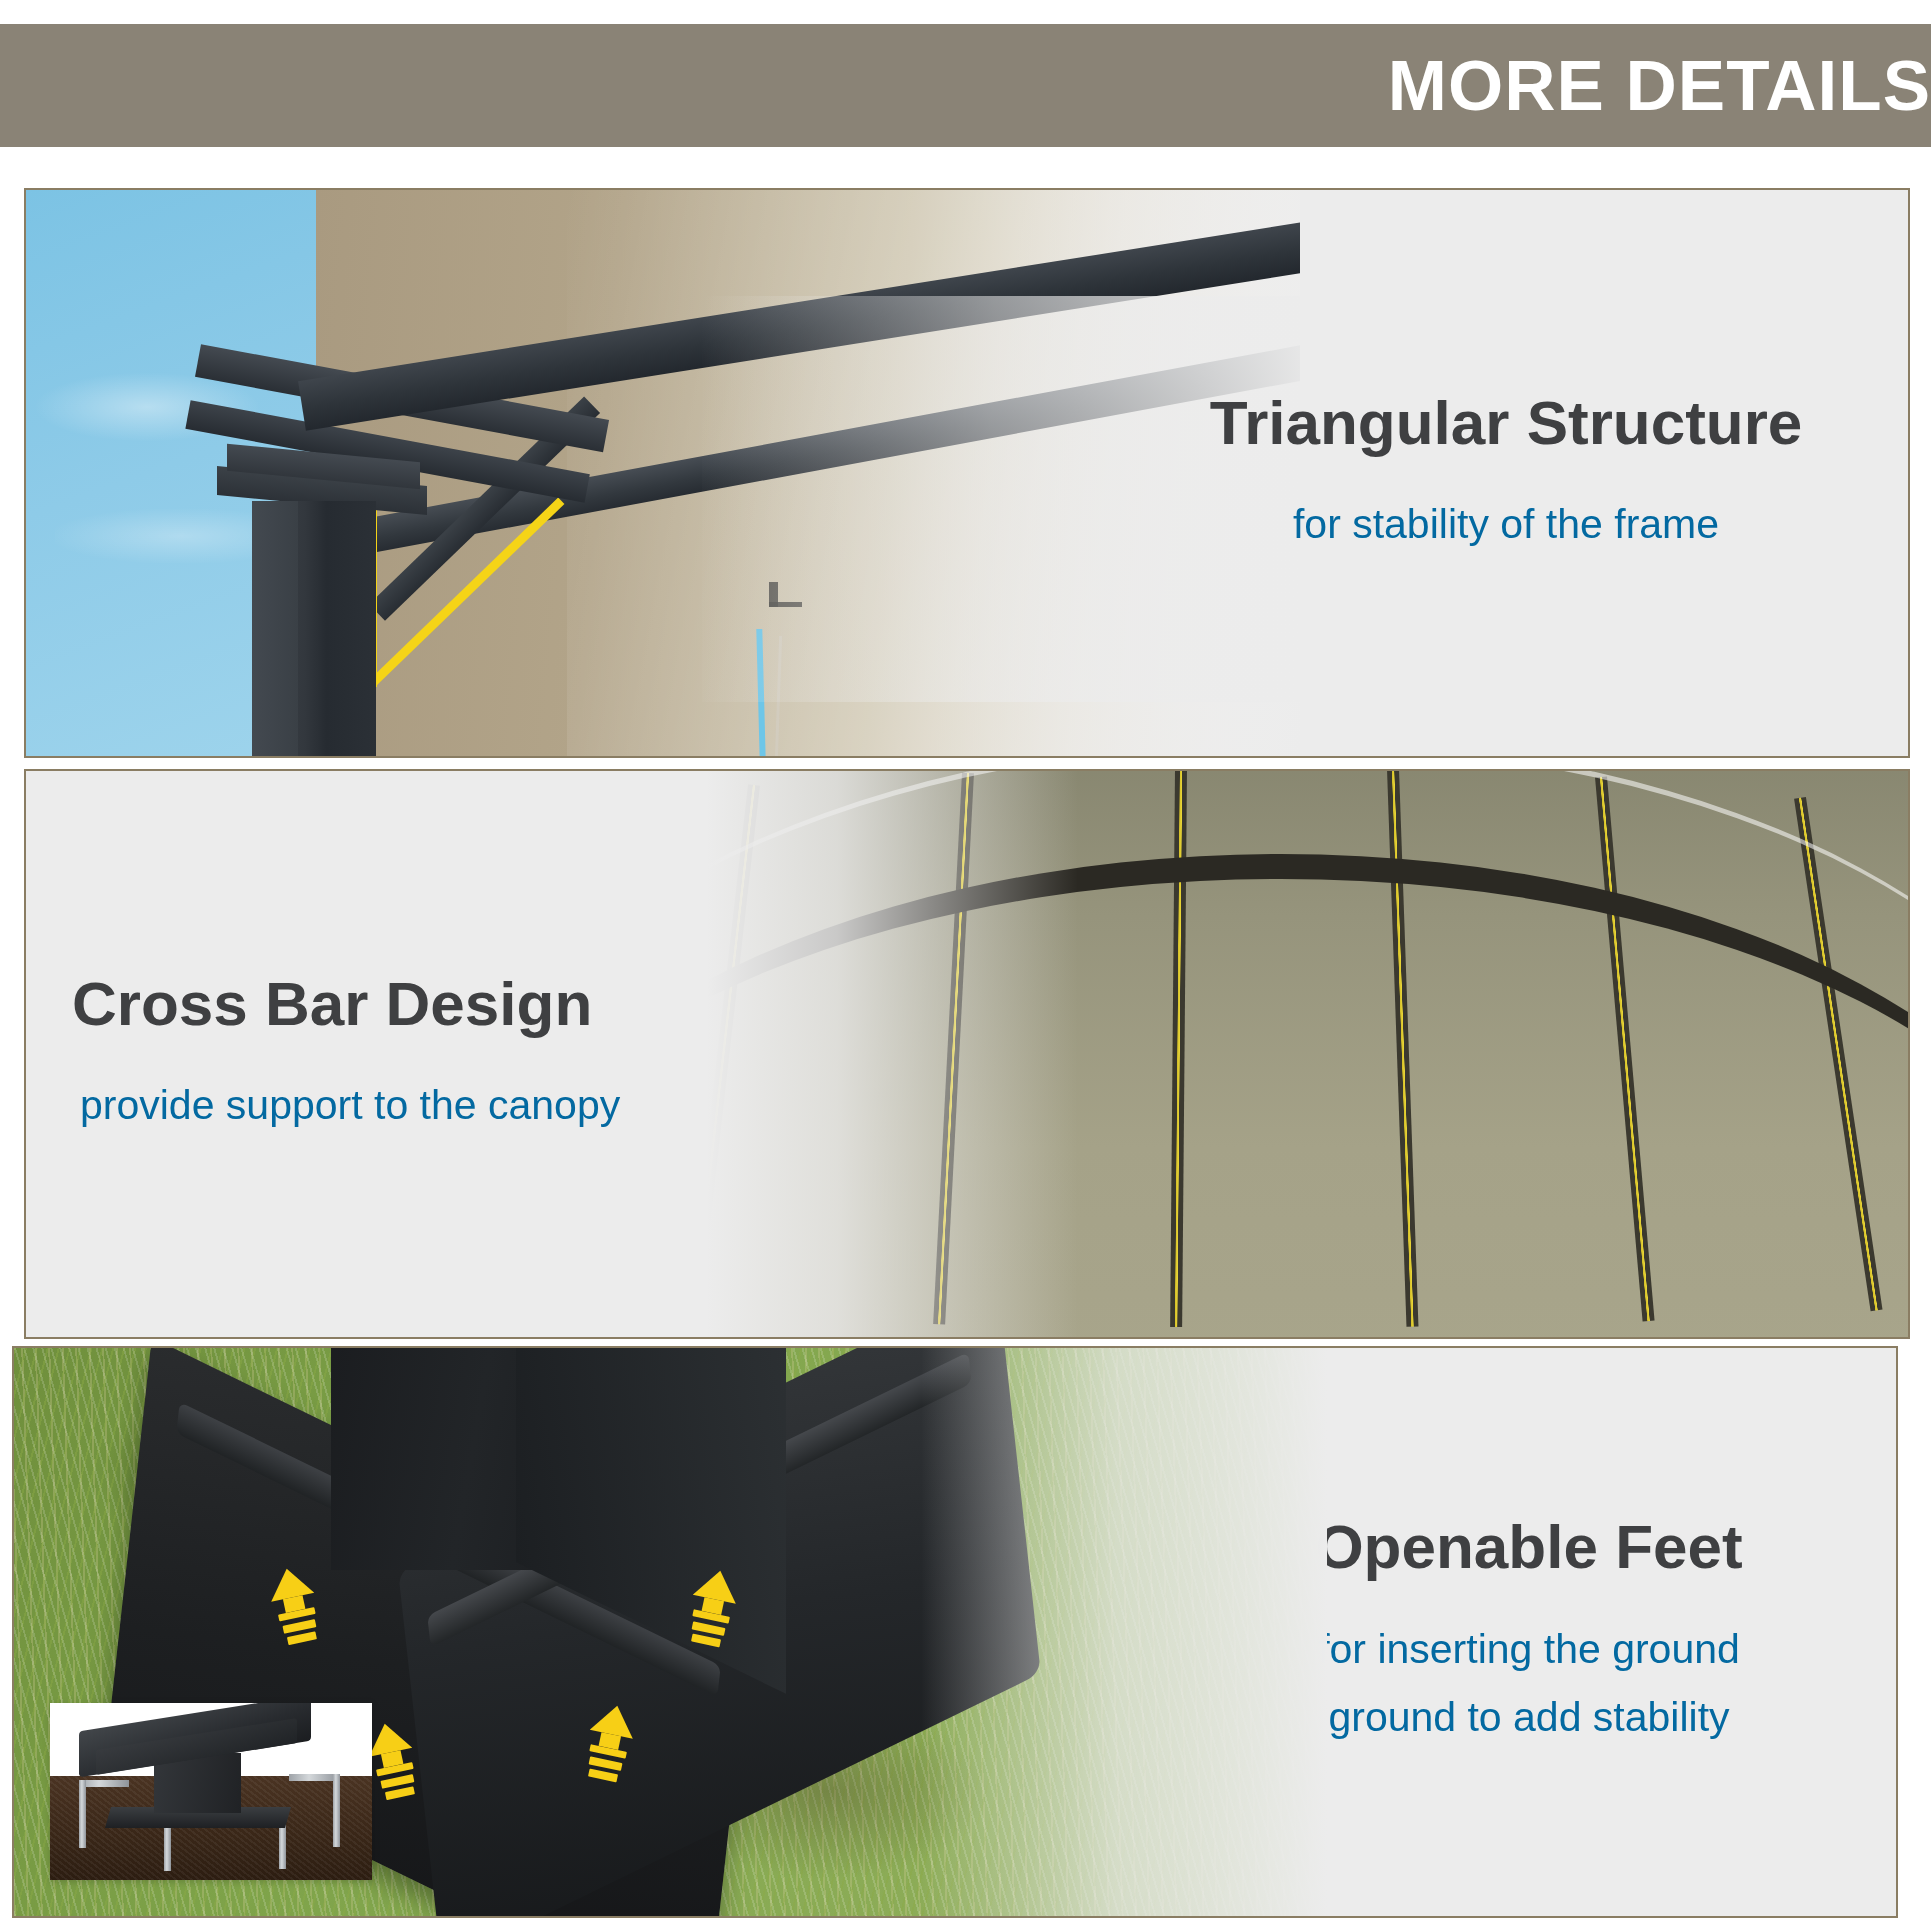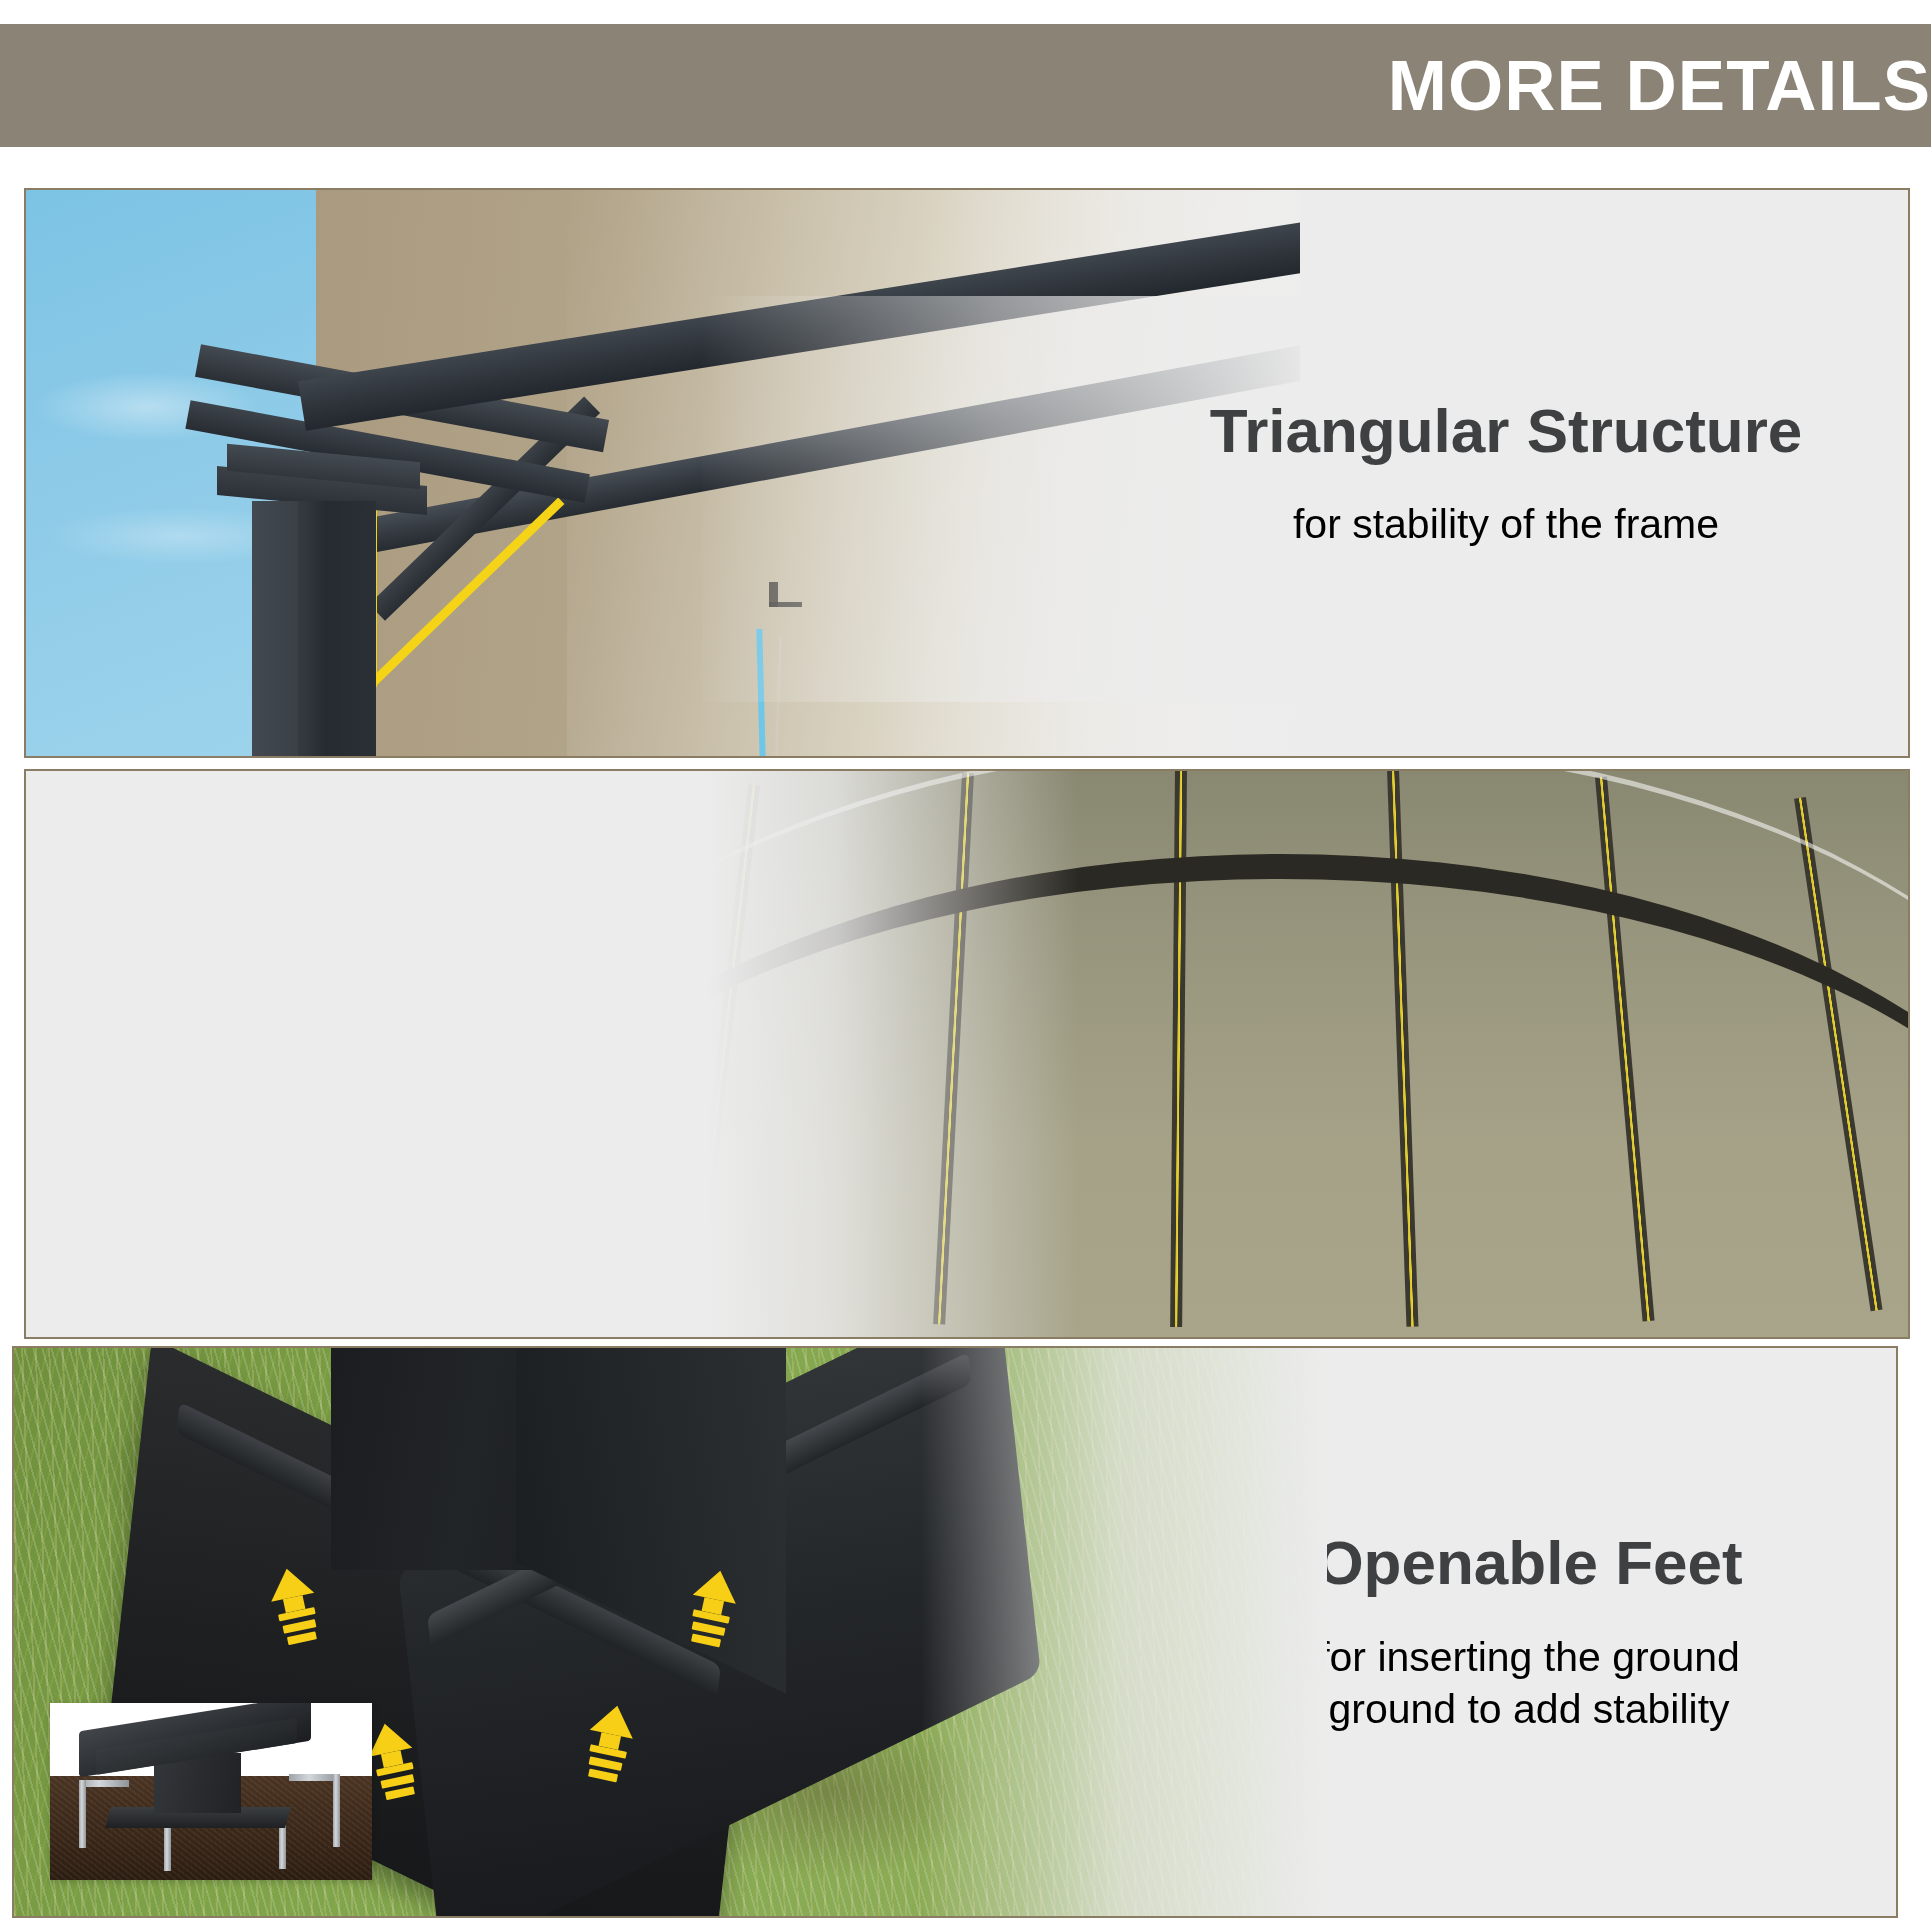--- a/index.html
+++ b/index.html
@@ -64,25 +64,25 @@
     z-index: 5;
   }
   .feature-title {
     color: #3f4042;
     font-weight: bold;
     font-size: 62px;
     line-height: 1.12;
     margin: 0 0 33px 0;
   }
   .feature-sub {
-    color: #000000;
+    color: #0369a1;
     font-weight: normal;
     font-size: 41px;
     line-height: 1.28;
-    margin: 0;
+    margin: 8px;
   }
 
   
   #p1-photo { left: 0; width: 1274px; }
   #p1-sky {
     position: absolute; left: 0; top: 0; width: 319px; height: 100%;
     background: linear-gradient(160deg,#7cc3e4 0%, #8ecbe8 48%, #9ed4ec 100%);
   }
   #p1-cloud1 {
     position: absolute; left: 9.7px; top: 183px; width: 222px; height: 68px;
@@ -419,20 +419,24 @@
     <div class="p2-rib" style="left:811px; top:-1.9px;  height:558px; transform: rotate(-2deg);"></div>
     <div class="p2-rib" style="left:1019px; top:5.8px;  height:546px; transform: rotate(-5deg);"></div>
     <div class="p2-rib" style="left:1218px; top:27px; height:518px; transform: rotate(-8.5deg);"></div>
 
     <div id="p2-arch-rim"></div>
     <div id="p2-sheen"></div>
     <div id="p2-arch-bottom"></div>
     <div id="p2-fade-left"></div>
   </div>
 
+  <div class="panel-text" id="p2-text">
+    <div class="feature-title">Cross Bar Design</div>
+    <div class="feature-sub">provide support to the canopy</div>
+  </div>
 </div>
 
 <div class="panel" id="panel-3">
 
   <div class="panel-photo" id="p3-photo">
     <div id="p3-grass"></div>
     <div id="p3-grass-patches"></div>
 
     <div id="p3-base-wrap">
       <div id="p3-plate"></div>

